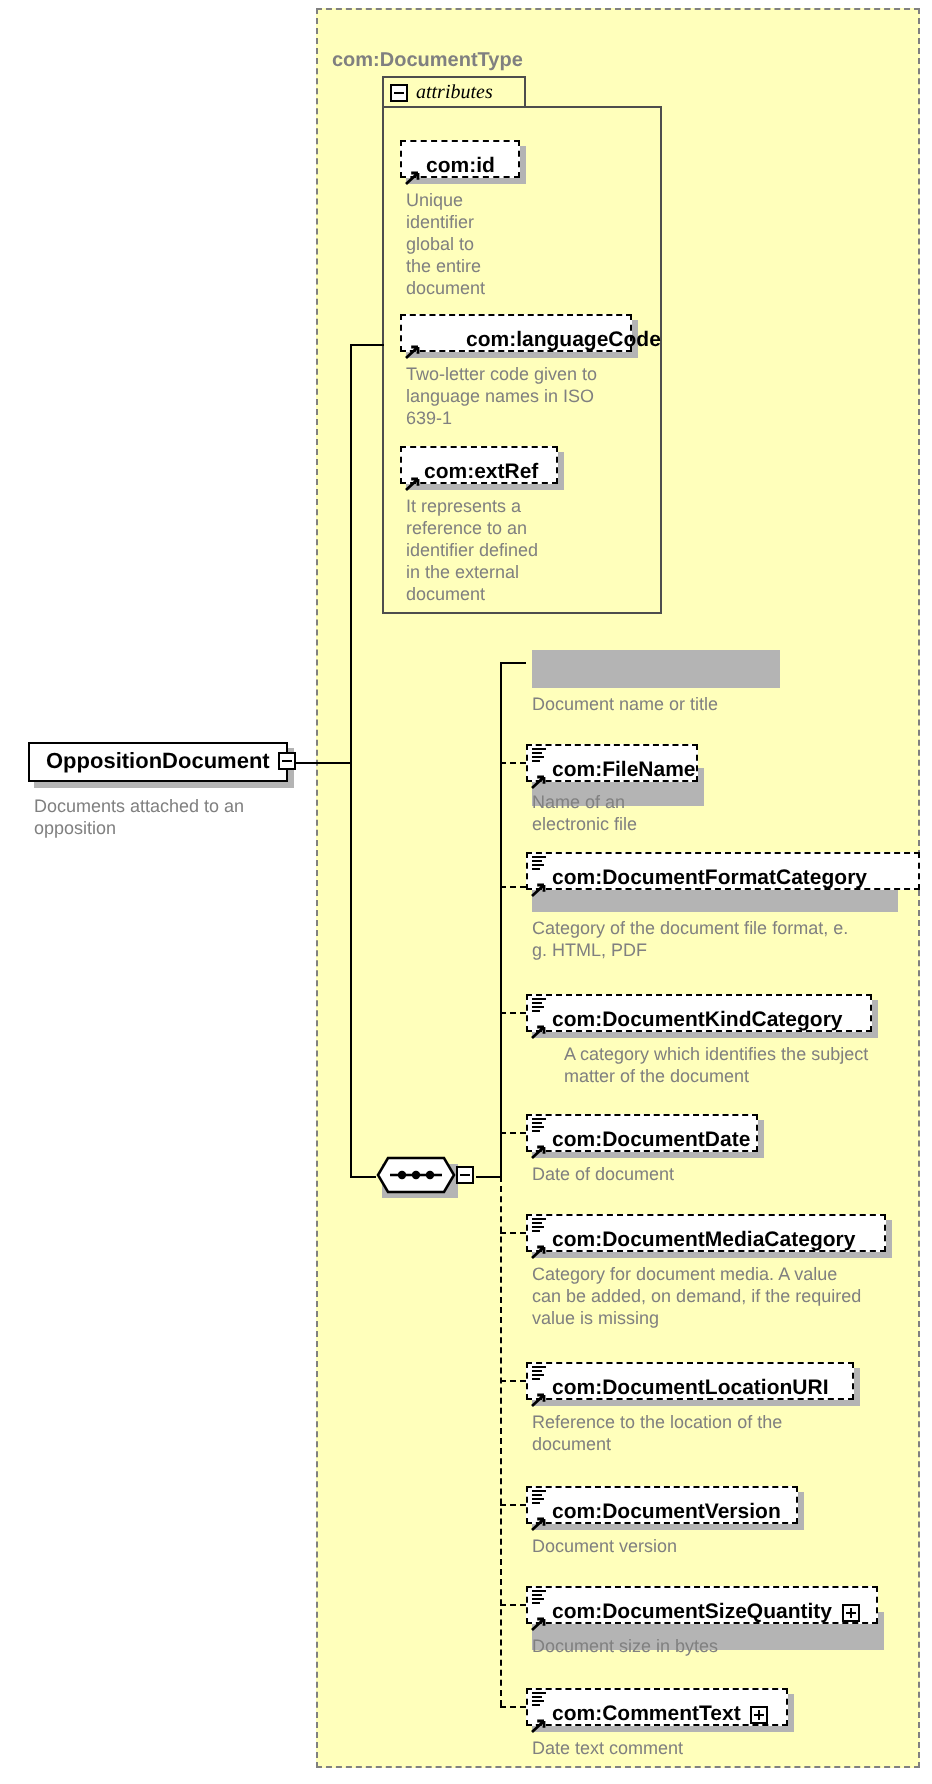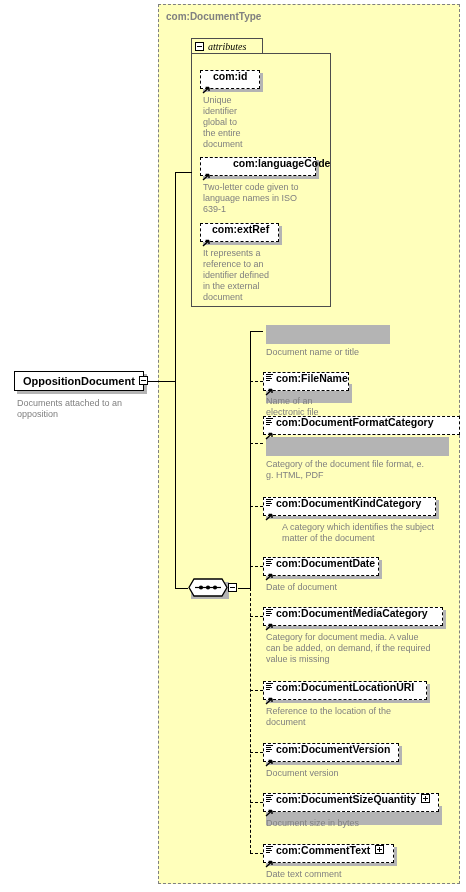--- a/index.html
+++ b/index.html
@@ -76,21 +76,21 @@
   .plus-box::after{
     content:"";position:absolute;left:3px;top:1px;width:1px;height:5px;background:#000;
   }
 
   
   .node{
     position:absolute;
     box-sizing:border-box;
     background:#ffffff;
     display:flex;
-    align-items:flex-start;
+    align-items:flex-end;
     height:19px;
     padding:0 4px 0 12px;
     white-space:nowrap;
   }
   .node.solid{border:1.5px solid #000;}
   .node.dashed{border:1.5px dashed #000;}
   .node-shadow{
     position:absolute;
     background:#b4b4b4;
     z-index:0;
@@ -157,21 +157,21 @@
   .ln-v{position:absolute;width:0;border-left:1px solid #000;}
   .ln-h.dash{border-top-style:dashed;}
   .ln-v.dash{border-left-style:dashed;}
 </style>
 </head>
 <body>
 
 <div id="stage">
 
   <div class="type-panel" style="left:158px;top:4px;width:302px;height:880px;"></div>
-  <div class="type-panel-title" style="left:166px;top:11px;">com:DocumentType</div>
+  <div class="type-panel-title" style="left:166px;top:25px;">com:DocumentType</div>
 
   <div class="attr-header" style="left:191px;top:38px;width:72px;height:16px;font-family:Liberation Serif, serif;">
     <span class="minus-box"></span>
     <span class="attr-header-label">attributes</span>
   </div>
   <div class="attr-panel" style="left:191px;top:53px;width:140px;height:254px;"></div>
 
   <div class="node-shadow" style="left:203px;top:73px;width:60px;height:19px;"></div>
   <div class="node dashed" style="left:200px;top:70px;width:60px;">
 
@@ -270,21 +270,21 @@
           <path d="M1 7 L7 1.5 M7 1.5 L3.6 1.5 M7 1.5 L7 4.9" stroke="#000" stroke-width="1.4" fill="none"></path>
         </svg>
     </span>
     <span class="node-label">com:FileName</span>
   </div>
   <div class="desc" style="left:266px;top:396px;width:190px;">Name of an
 electronic file</div>
 
   <div class="ln-h dash" style="left:250px;top:443px;width:13px;"></div>
   <div class="node-shadow" style="left:266px;top:437px;width:183px;height:19px;"></div>
-  <div class="node dashed" style="left:263px;top:416px;width:197px;">
+  <div class="node dashed" style="left:263px;top:426px;width:197px;">
     <span class="lines-icon">
         <i></i>
         <i></i>
         <i></i>
         <i></i>
       </span>
     <span class="ref-arrow">
       <svg width="9" height="8" viewBox="0 0 9 8">
           <path d="M1 7 L7 1.5 M7 1.5 L3.6 1.5 M7 1.5 L7 4.9" stroke="#000" stroke-width="1.4" fill="none"></path>
         </svg>

